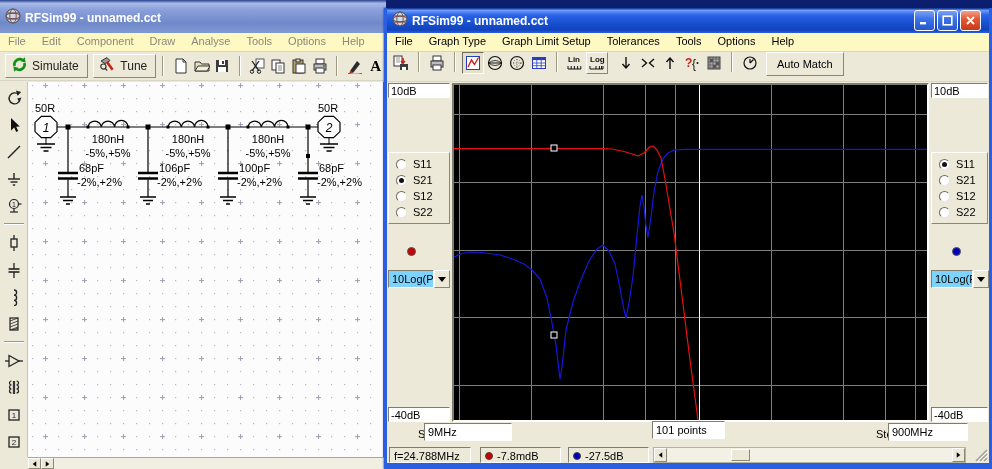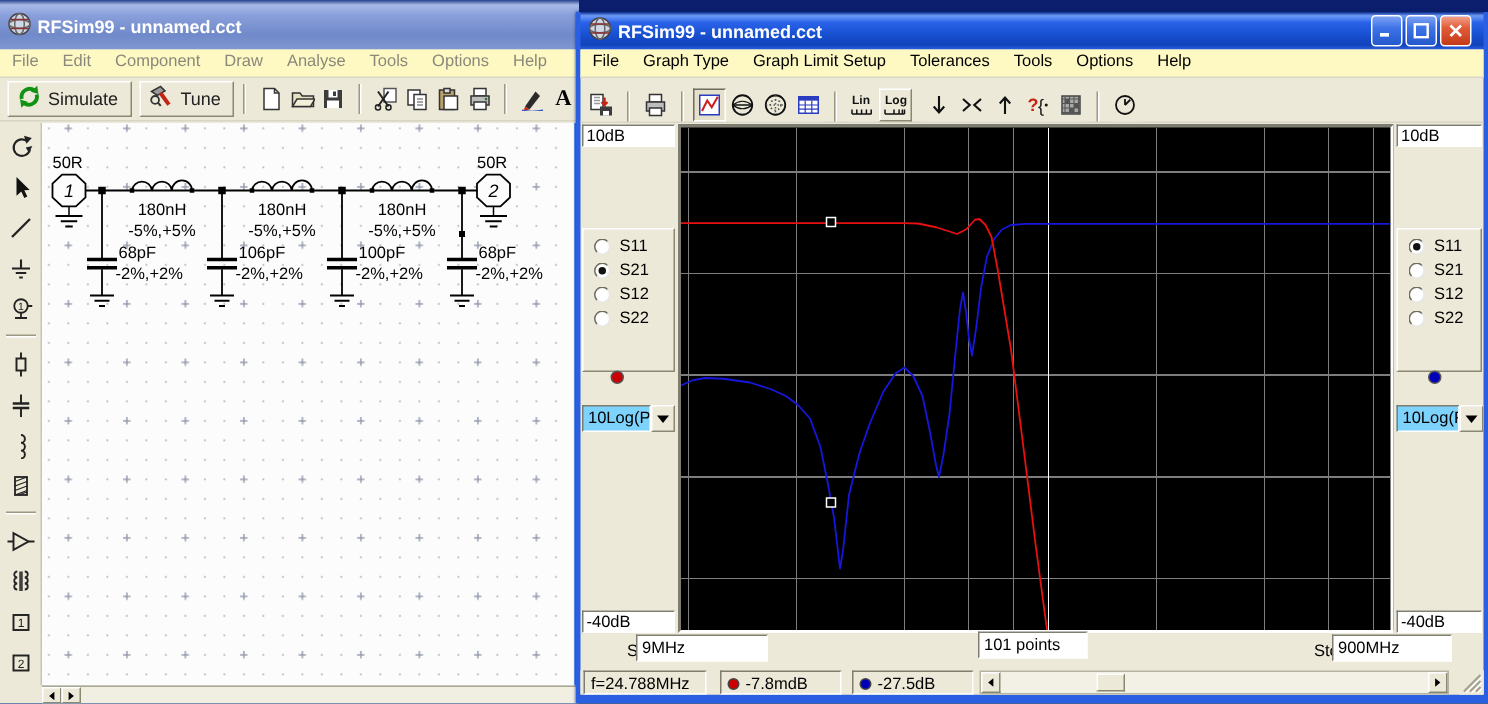--- a/index.html
+++ b/index.html
@@ -47,25 +47,25 @@
   .rwin { position:absolute; left:384px; top:8px; width:608px; height:461px; z-index:2;
     background:#2b5fe2; padding:0 3px 6px 3px; box-shadow:0 0 2px #052065; }
   .rw-title { height:25px; background:linear-gradient(180deg,#0b2a8a 0%,#6d9bf8 10%,#2a63e8 28%,#1850d2 60%,#1143ba 88%,#2a5fe0 100%);
     display:flex; align-items:center; }
   .capbtns { margin-left:auto; display:flex; gap:2px; padding-right:2px; }
   .capbtn { width:21px; height:21px; border-radius:3px; border:1px solid #fff;
     background:linear-gradient(180deg,#7da2f4 0%,#3e74e8 40%,#2458cc 100%); display:flex; align-items:center; justify-content:center; }
   .capbtn.close { background:linear-gradient(180deg,#f2a08c 0%,#e25b38 40%,#c43a18 100%); }
   .rw-body { background:#ece9d8; height:430px; position:relative; }
   .rw-menu { height:19px; border-bottom:1px solid #d9d5c5; }
-  .rw-toolbar { height:30px; display:flex; align-items:flex-end; border-bottom:1px solid #d9d5c5; }
+  .rw-toolbar { height:30px; display:flex; align-items:flex-start; border-bottom:1px solid #d9d5c5; }
   .graph-area { position:absolute; left:0; top:49px; width:602px; height:365px; }
   .plot { position:absolute; left:65px; top:1px; width:477px; height:339px; border:2px solid; border-color:#7f7d70 #ffffff #ffffff #7f7d70; background:#000; }
   .axisbox { position:absolute; height:15px; padding:1px 2px; font-size:11px; }
-  .tracepanel { position:absolute; width:62px; height:96px; border:1px solid; border-color:#ffffff #8a8772 #8a8772 #ffffff; padding:3px 13px 0 7px; }
+  .tracepanel { position:absolute; width:62px; height:72px; border:1px solid; border-color:#ffffff #8a8772 #8a8772 #ffffff; padding:3px 13px 0 7px; }
   .tr-row { display:flex; align-items:center; gap:6px; height:16px; }
   .tracedot { position:absolute; width:9px; height:9px; border-radius:50%; border:1px solid #555; }
   .sweeplabel { position:absolute; font-size:11px;margin-left:28px; }
   .sweepinput { position:absolute; height:18px; border:1px solid; border-color:#7f7d70 #ffffff #ffffff #7f7d70; background:#fff; font-family:"Liberation Sans",sans-serif; font-size:11px; padding:0 3px; }
   .statusbar { position:absolute; left:0; bottom:0; width:602px; height:16px; background:#ece9d8; }
   .stat { position:absolute; top:0; height:16px; border:1px solid; border-color:#7f7d70 #ffffff #ffffff #7f7d70; padding:1px 4px 0 4px; display:flex; align-items:center; gap:4px; }
   .sdot { width:8px; height:8px; border-radius:50%; border:1px solid #444; }
   .rw-scroll { position:absolute; left:266px; top:0; width:313px; height:16px; background:#f3f1e6; border:1px solid #b5b29d; display:flex; align-items:center; }
   .rw-thumb { position:absolute; left:77px; top:1px; width:19px; height:12px; background:#ece9d8; border:1px solid; border-color:#ffffff #8a8772 #8a8772 #ffffff; }
   .grip { position:absolute; right:0; top:0; width:16px; height:16px;
@@ -517,20 +517,23 @@
               <rect x="10" y="7" width="3" height="3" fill="#555"></rect>
               <rect x="7" y="10" width="3" height="3" fill="#555"></rect>
             </svg>
           </div>
         <div class="vsep"></div>
         <div class="tbtn">
             <svg width="16" height="16" viewBox="0 0 16 16">
               <circle cx="8" cy="8" r="6" fill="none" stroke="#111" stroke-width="1.2"></circle>
               <path d="M8 8 L11.5 4.5 M8 8 L8 4" stroke="#111" stroke-width="1.2" fill="none"></path>
             </svg>
+          </div>
+        <div class="raised" style="margin-left:5px;height:24px;display:flex;align-items:center;padding:0 10px;">
+            <span>Auto Match</span>
           </div>
       </div>
 
       <div class="graph-area">
 
         <div class="axisbox whitebox" style="left:1px; top:1px; width:62px;">10dB</div>
         <div class="tracepanel" style="left:1px; top:70px;">
           <div class="tr-row">
               <span class="radio"></span>
               <span>S11</span>

